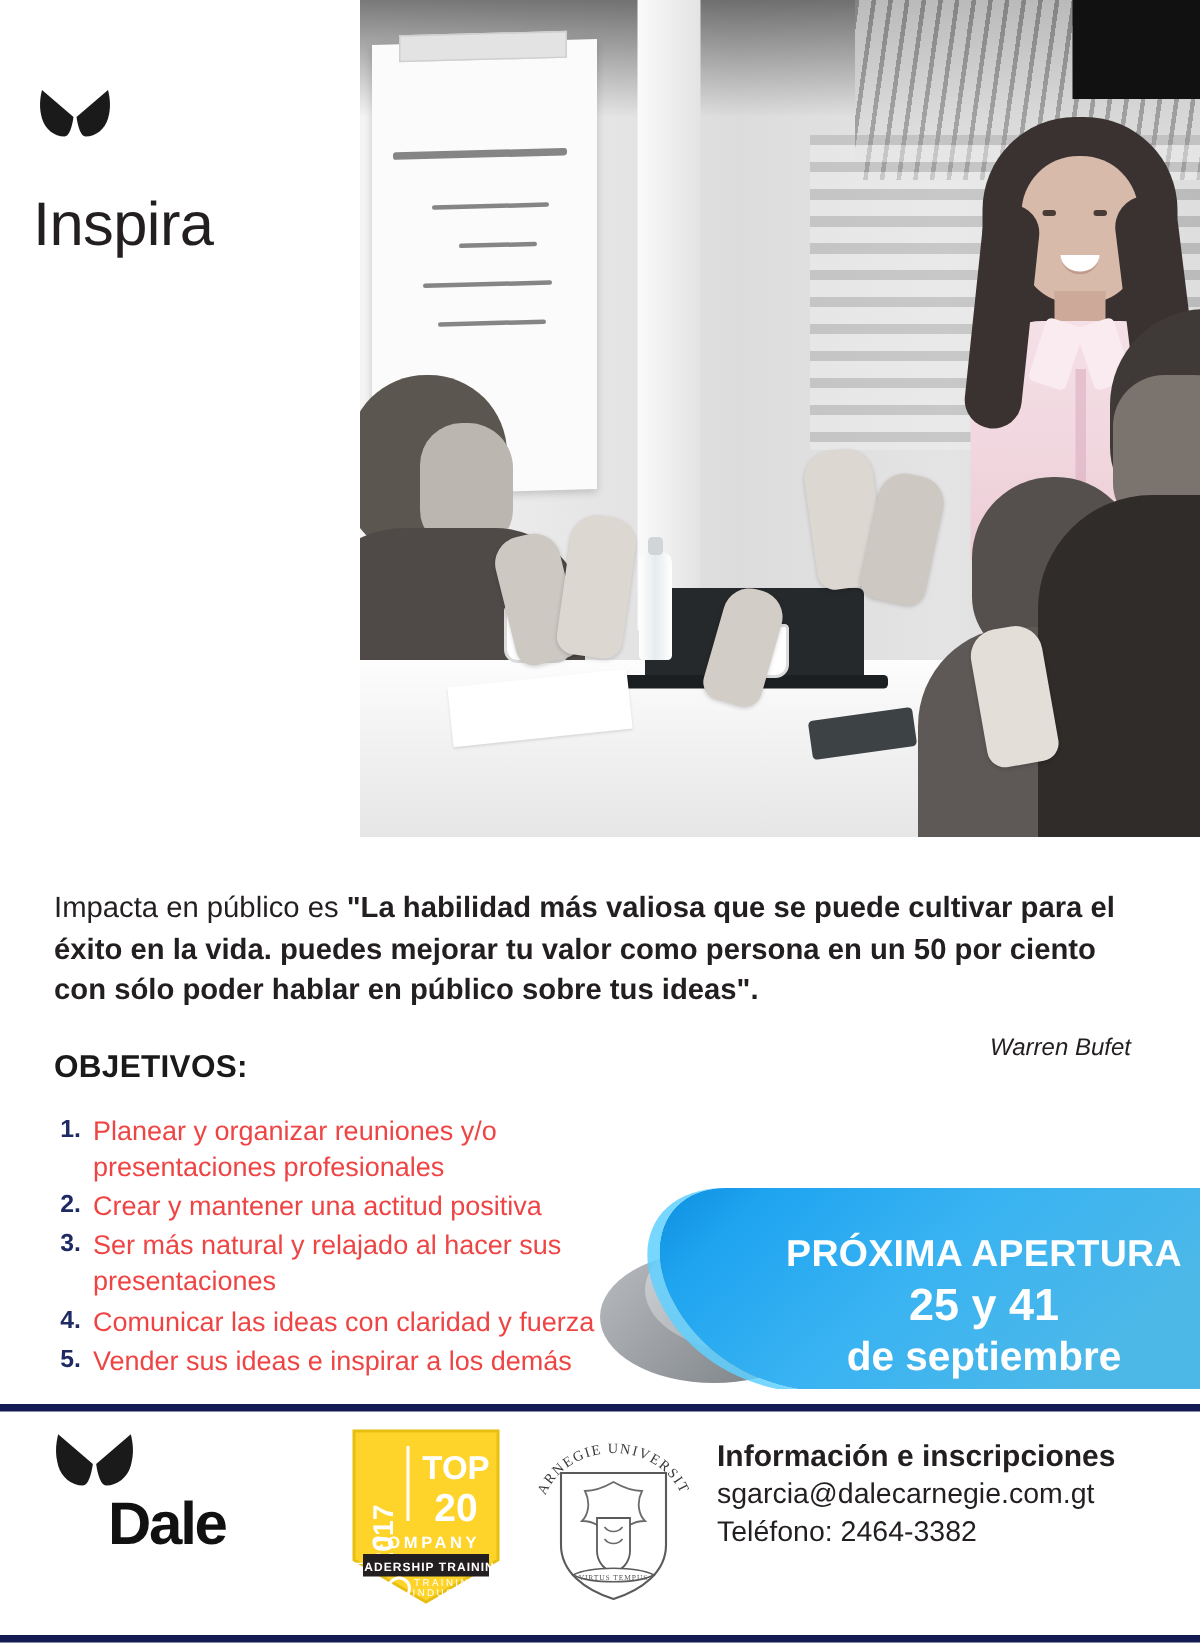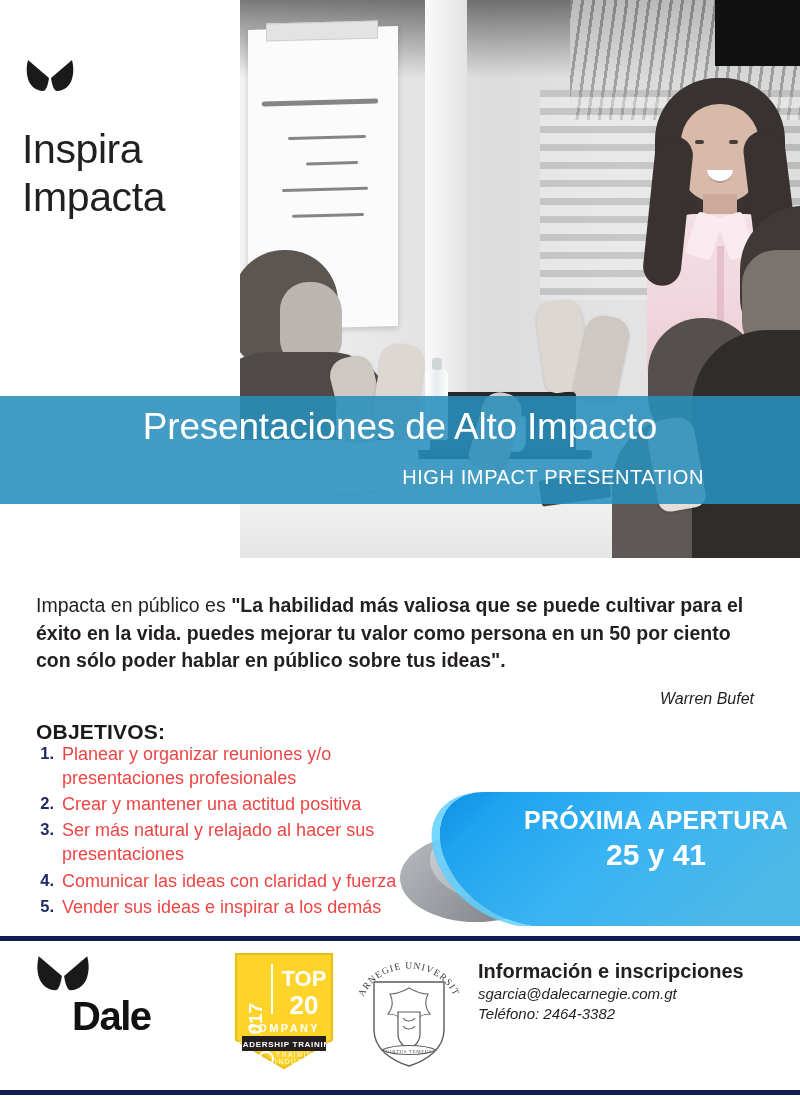--- a/index.html
+++ b/index.html
@@ -168,58 +168,58 @@
   .quote .q-lead { font-weight:400; }
   .quote .q-bold { font-weight:700; }
   .author {
     position:absolute; right:46px; top:690px;
     font-style:italic; font-size:16px; color:#231f20;
   }
 
   
   .obj-title {
     position:absolute; left:36px; top:700px;
-    font-size:21px; font-weight:700; color:#1a1a1a; letter-spacing:0.2px;margin-top:20px;
+    font-size:21px; font-weight:700; color:#1a1a1a; letter-spacing:0.2px;
   }
   .obj-list { position:absolute; left:28px; top:742px; width:400px; }
   .obj-item { display:flex; align-items:flex-start; margin-bottom:2px; }
   .obj-num {
     width:26px; flex:0 0 26px; text-align:right;
     font-weight:700; color:#1f2a64; font-size:16.5px; line-height:1.34; padding-right:8px;
   }
   .obj-text { font-size:18px; line-height:1.34; color:#ef4444; }
 
   
   .callout { position:absolute; left:398px; top:786px; width:402px; height:146px; }
   .callout svg { position:absolute; left:0; top:0; }
   .callout-text {
     position:absolute; left:122px; top:20px; width:272px;
     text-align:center; color:#ffffff; font-weight:700;
   }
-  .co-1 { font-size:25px; letter-spacing:0.2px; line-height:1.14; }
+  .co-1 { font-size:25px; letter-spacing:0.2px; line-height:1.14;margin-top:16px; }
   .co-2 { font-size:30px; line-height:1.2; margin-top:2px; }
   .co-3 { font-size:27px; line-height:1.18; }
 
   
   .rule { position:absolute; left:0; width:800px; height:5px; background:#141a52; }
   .rule-top { top:936px; }
   .rule-bot { top:1090px; }
 
   .footer { position:absolute; left:0; top:946px; width:800px; height:140px; }
   .dc-logo { position:absolute; left:28px; top:8px; width:200px; height:112px; }
   .dc-word { position:absolute; left:44px; top:44px; font-weight:700; color:#111; line-height:0.92; letter-spacing:-1.5px; }
   .dc-word .w1 { font-size:40px;text-align:center; }
   .dc-word .w2 { font-size:40px; margin-left:-22px; }
 
   .badge { position:absolute; left:232px; top:6px; width:104px; height:118px; }
   .seal { position:absolute; left:350px; top:6px; width:118px; height:120px; }
 
   .contact { position:absolute; left:478px; top:12px; width:316px; color:#231f20; }
   .contact .c-title { font-size:20px; font-weight:700; line-height:1.3; }
-  .contact .c-line { font-size:15px; line-height:1.32;font-style:italic; }
+  .contact .c-line { font-size:19px; line-height:1.32; }
 </style>
 </head>
 <body>
 
 <div class="hero">
 
   <div class="photo">
     <div class="photo-bg"></div>
     <div class="truss"></div>
     <div class="wall-right"></div>
@@ -283,27 +283,22 @@
 
   <div class="mark" style="left:26px; top:58px;">
     <svg width="48" height="40" viewBox="0 0 48 40" aria-hidden="true">
       <path d="M23 20 L2 2 C0.5 8 0 14 2 21 C4 28 10 33 17 33 C20 33 22 27 23 20 Z" fill="#1a1a1a"></path>
       <path d="M25 20 L46 2 C47.5 8 48 14 46 21 C44 28 38 33 31 33 C28 33 26 27 25 20 Z" fill="#1a1a1a"></path>
     </svg>
   </div>
 
   <div class="tagline">
     <div>Inspira</div>
-    <div>Impacta</div>
-  </div>
-
-  <div class="banner">
-    <div class="banner-title">Presentaciones de Alto Impacto</div>
-    <div class="banner-sub">HIGH IMPACT PRESENTATION</div>
-  </div>
+  </div>
+
 </div>
 
 <div class="quote">
   <span class="q-lead">Impacta en público es </span><span class="q-bold">"La habilidad más valiosa que se puede cultivar para el éxito en la vida.  puedes mejorar tu valor como persona en un 50 por ciento con sólo poder hablar en público sobre tus ideas".</span>
 </div>
 <div class="author">Warren Bufet</div>
 
 <div class="obj-title">OBJETIVOS:</div>
 <div class="obj-list">
   <div class="obj-item">
@@ -347,20 +342,21 @@
       </linearGradient>
     </defs>
     <ellipse cx="78" cy="92" rx="76" ry="44" fill="url(#ggray)"></ellipse>
     <ellipse cx="104" cy="74" rx="72" ry="42" fill="url(#ggray2)" opacity="0.95"></ellipse>
     <path d="M402 6 L86 6 C44 6 30 46 52 84 C66 110 96 134 134 140 L402 140 Z" fill="url(#gblue)"></path>
     <path d="M86 6 C44 6 30 46 52 84 C66 110 96 134 134 140 L120 140 C82 132 54 108 42 82 C22 44 38 6 86 6 Z" fill="#5fd0ff" opacity="0.85"></path>
   </svg>
   <div class="callout-text">
     <div class="co-1">PRÓXIMA APERTURA</div>
     <div class="co-2">25 y 41</div>
+    <div class="co-3">de septiembre</div>
   </div>
 </div>
 
 <div class="rule rule-top"></div>
 
 <div class="footer">
 
   <div class="dc-logo">
     <div class="mark" style="left:8px; top:0;">
       <svg width="54" height="44" viewBox="0 0 48 40" aria-hidden="true">

